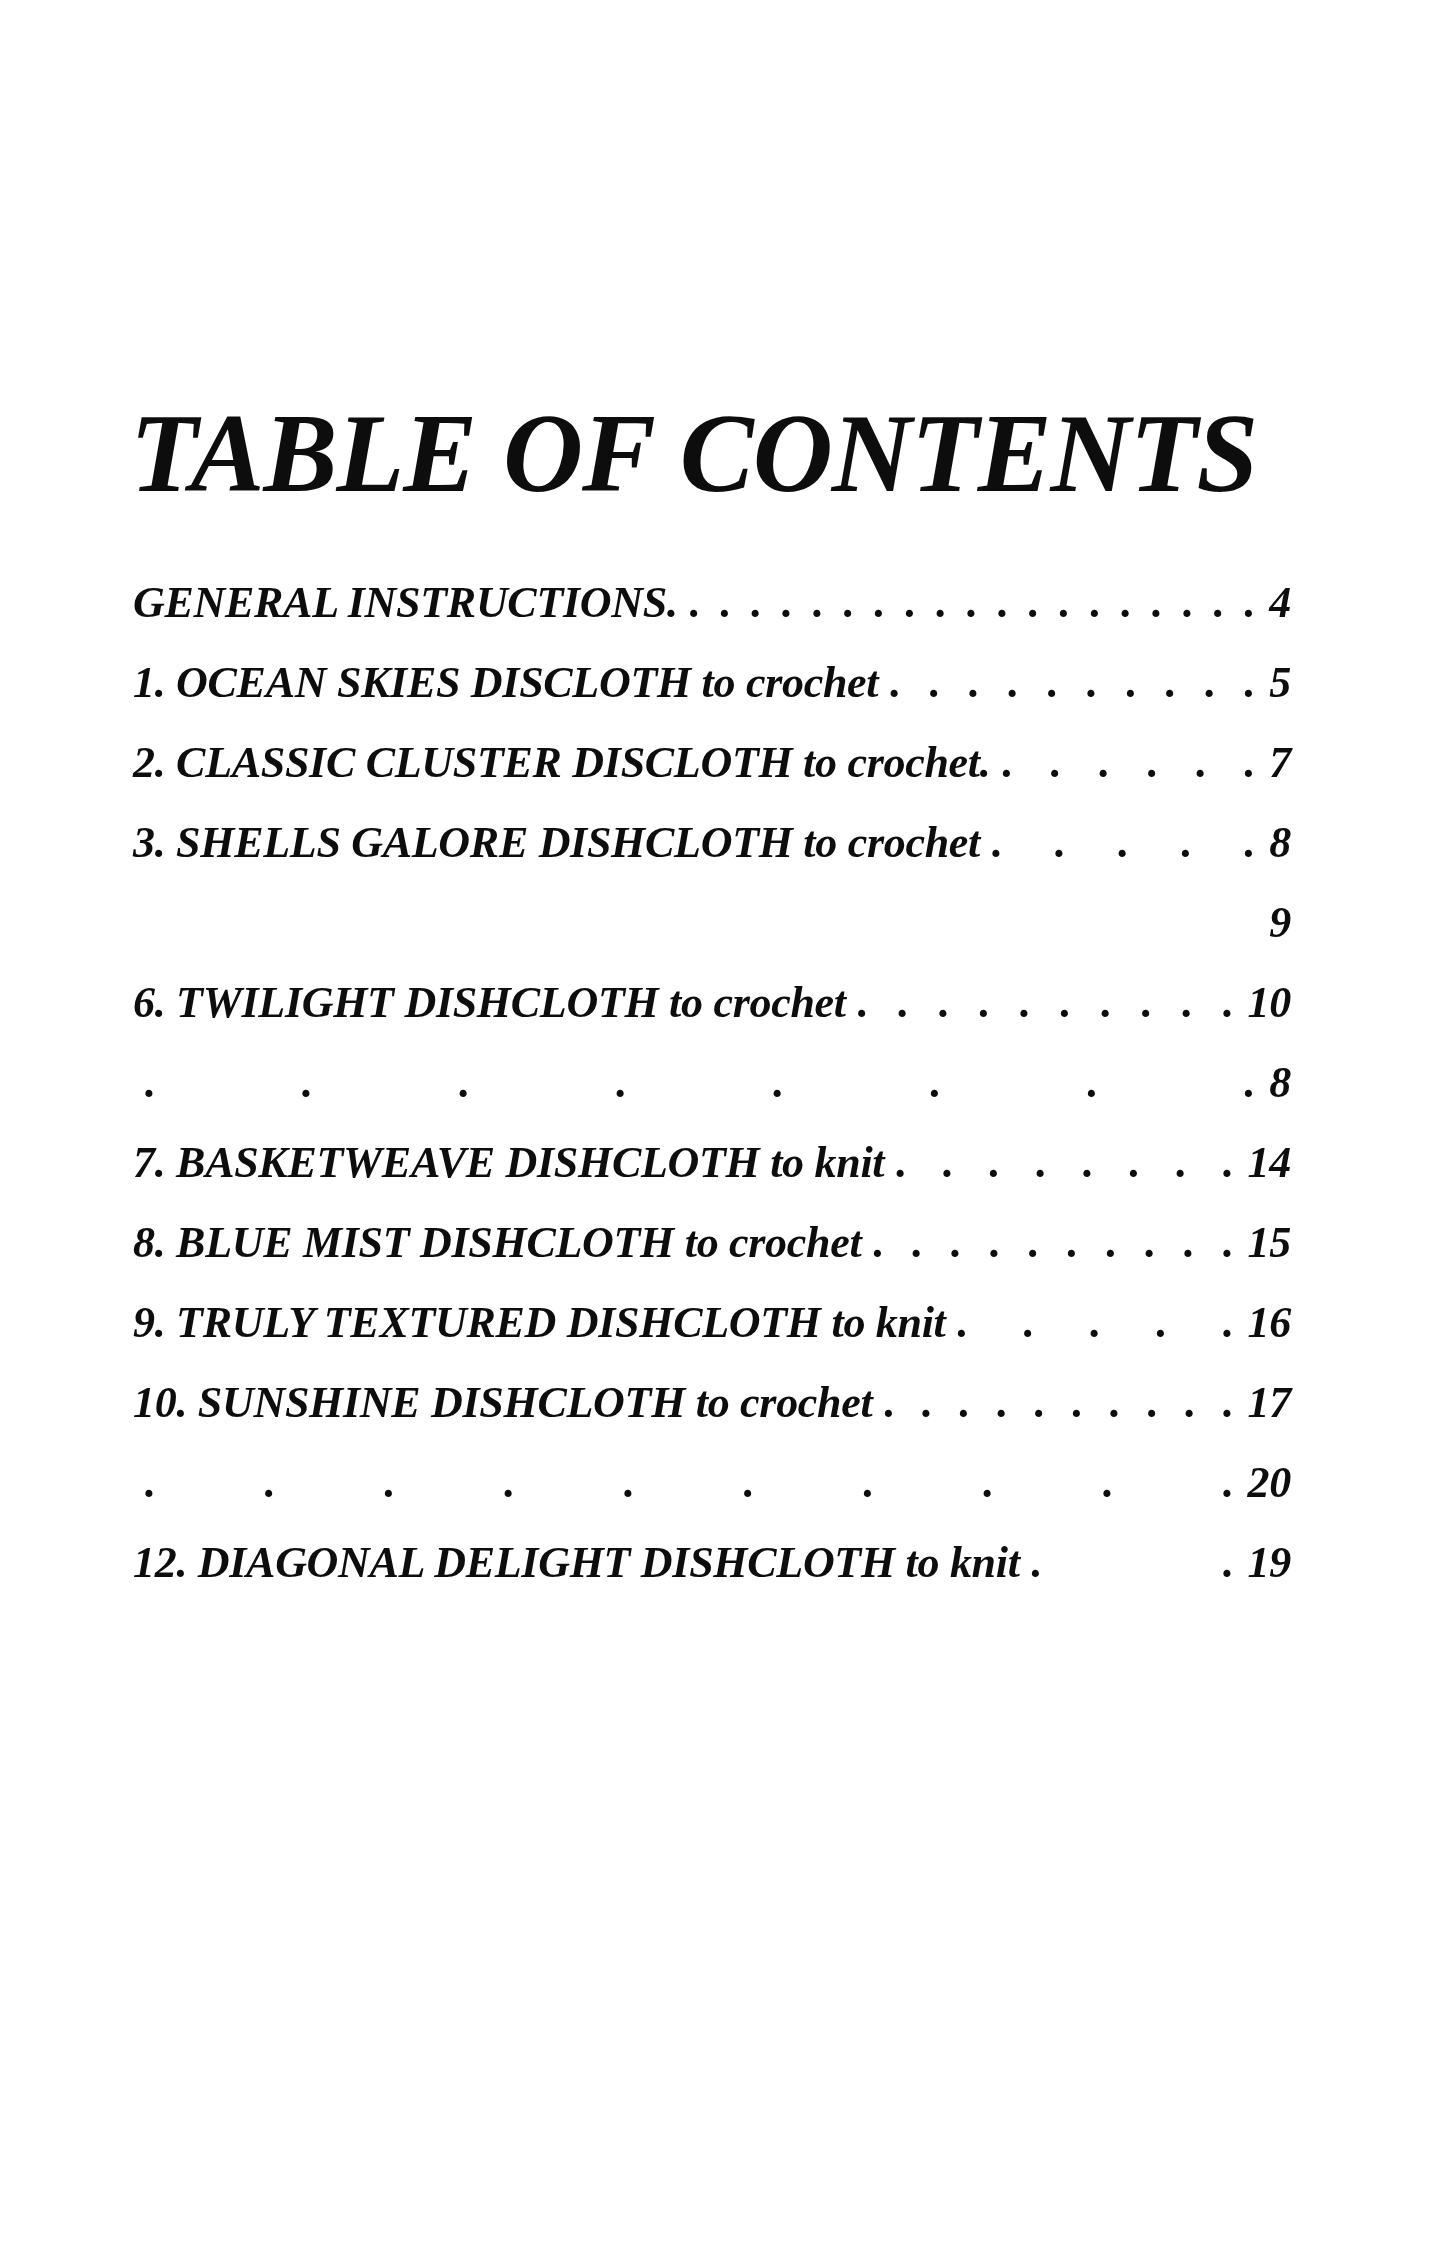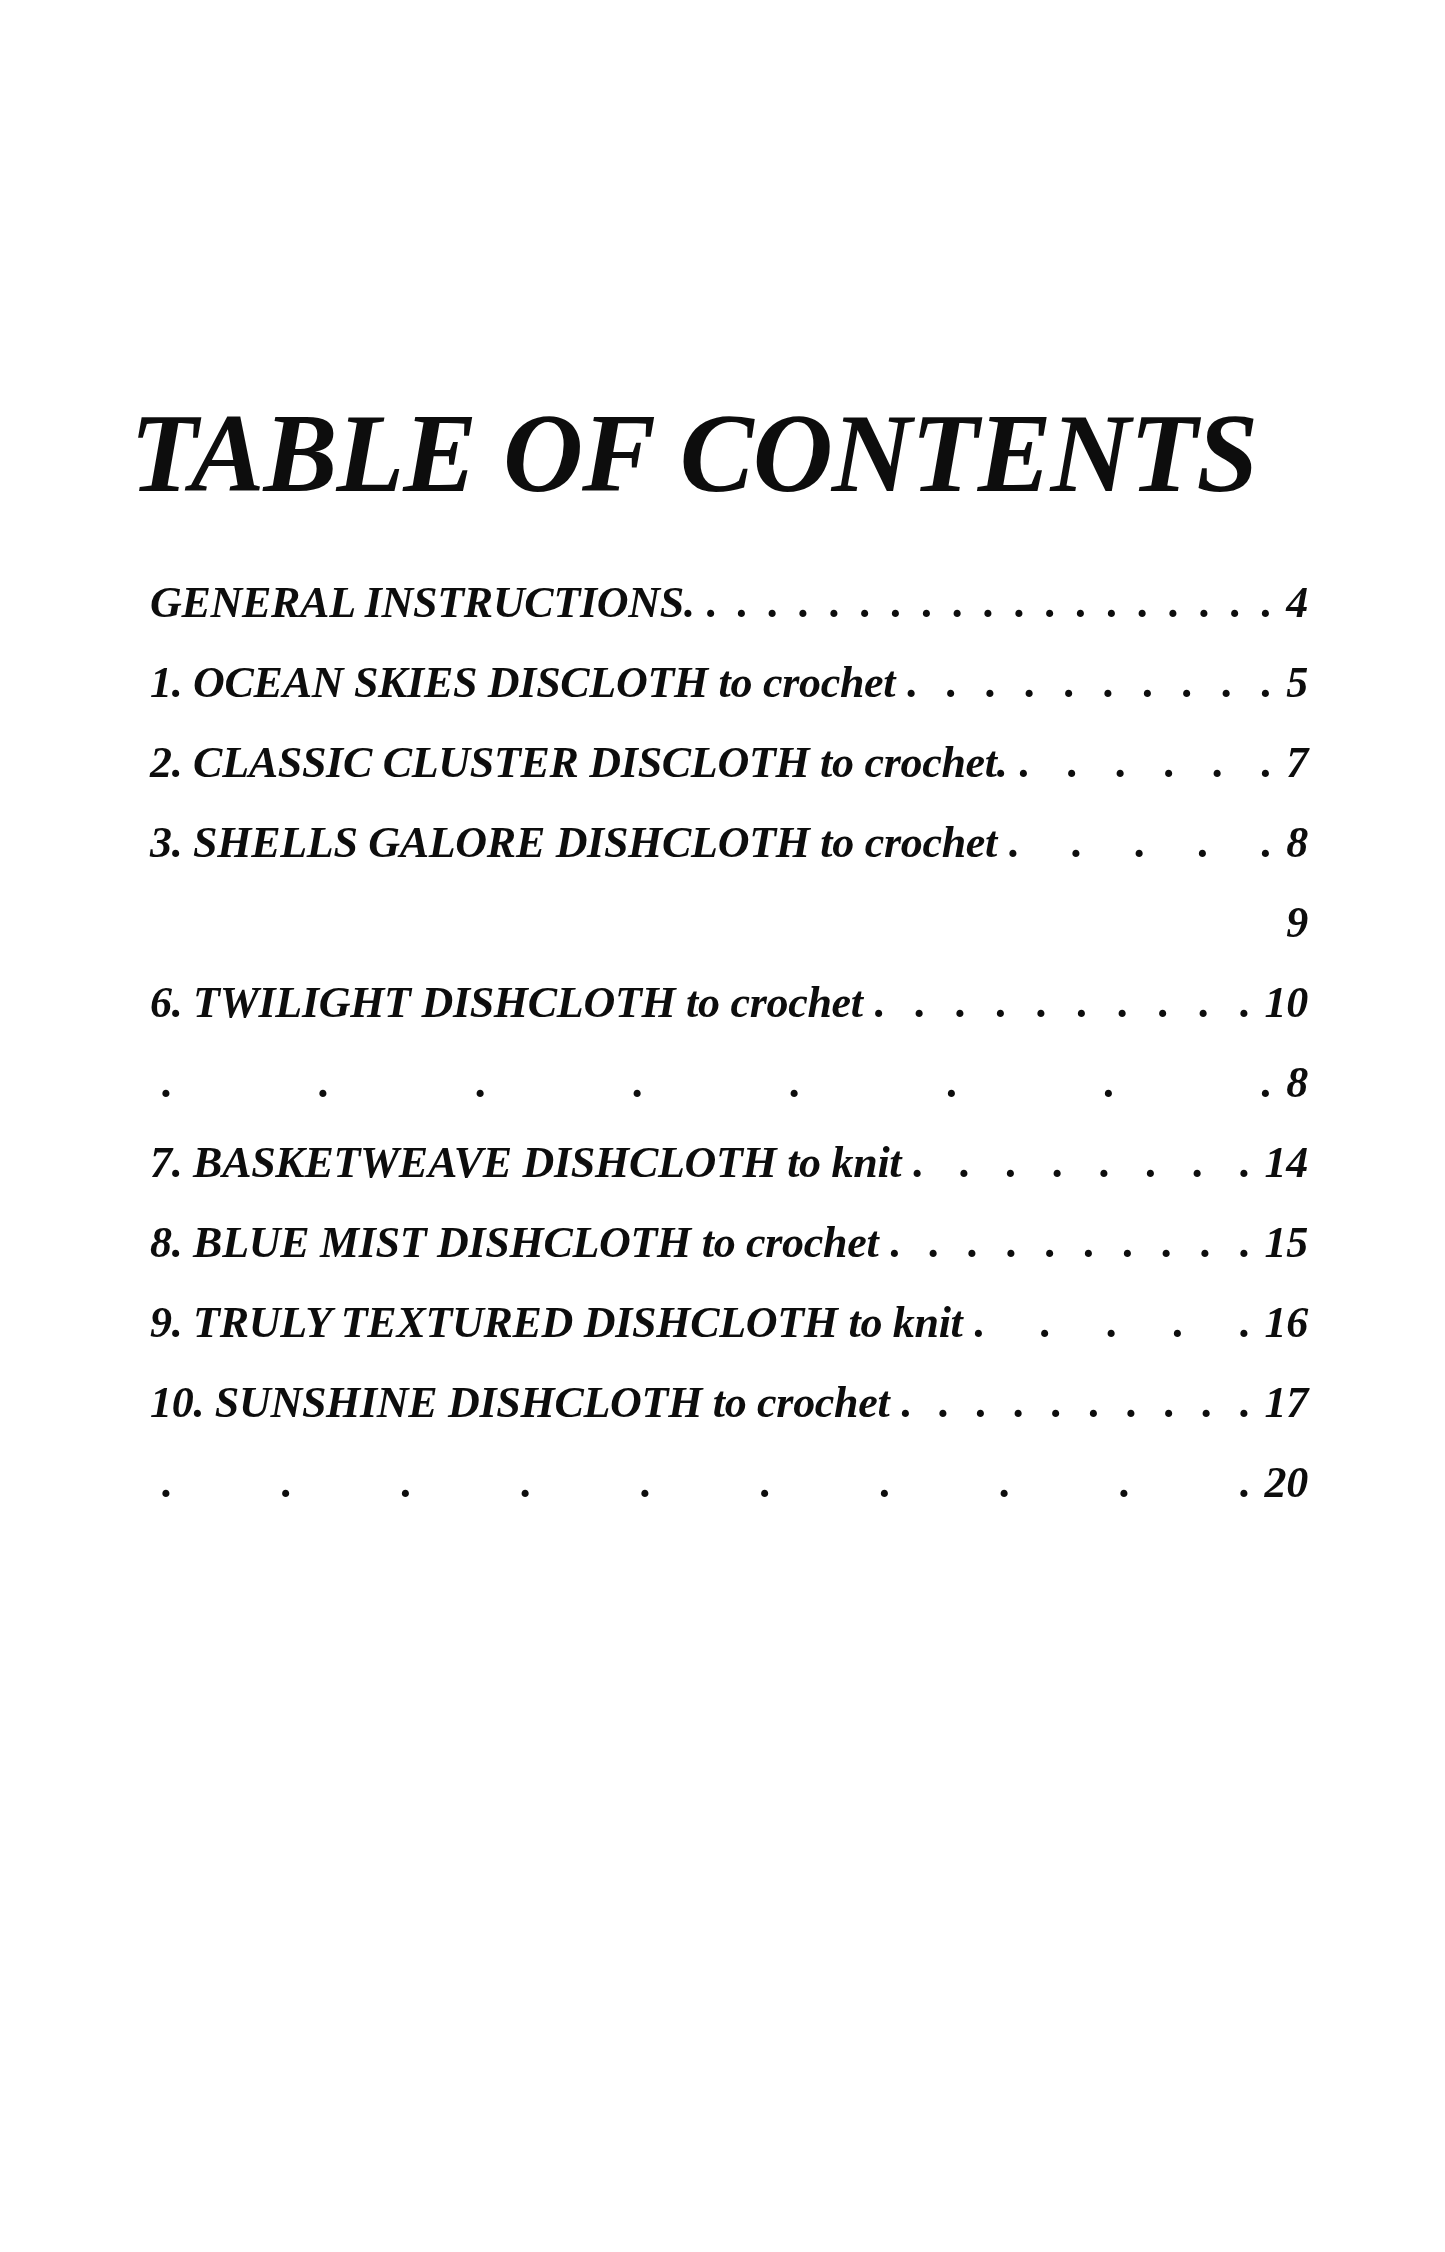--- a/index.html
+++ b/index.html
@@ -20,21 +20,21 @@
     line-height: 1;
     font-weight: bold;
     font-style: italic;
     letter-spacing: -1px;
     white-space: nowrap;
     transform: scaleX(0.99);
     transform-origin: left top;
   }
   .toc {
     position: absolute;
-    left: 150px;
+    left: 133px;
     top: 563px;
     width: 1158px;
   }
   .entry {
     display: flex;
     align-items: baseline;
     height: 80px;
     line-height: 80px;
     font-size: 44px;
     font-weight: bold;
@@ -129,17 +129,22 @@
     </div>
     <div class="entry">
       <span class="label">10. SUNSHINE DISHCLOTH to crochet</span>
       <span class="dots">. . . . . . . . . .</span>
       <span class="pagenum">17</span>
     </div>
     <div class="entry">
       <span class="dots">. . . . . . . . . .</span>
       <span class="pagenum">20</span>
     </div>
+    <div class="entry">
+      <span class="label">12. DIAGONAL DELIGHT DISHCLOTH to knit</span>
+      <span class="dots">. .</span>
+      <span class="pagenum">19</span>
+    </div>
   </div>
 
   <div class="footer-num">2</div>
 
 </div>
 
 </body></html>

